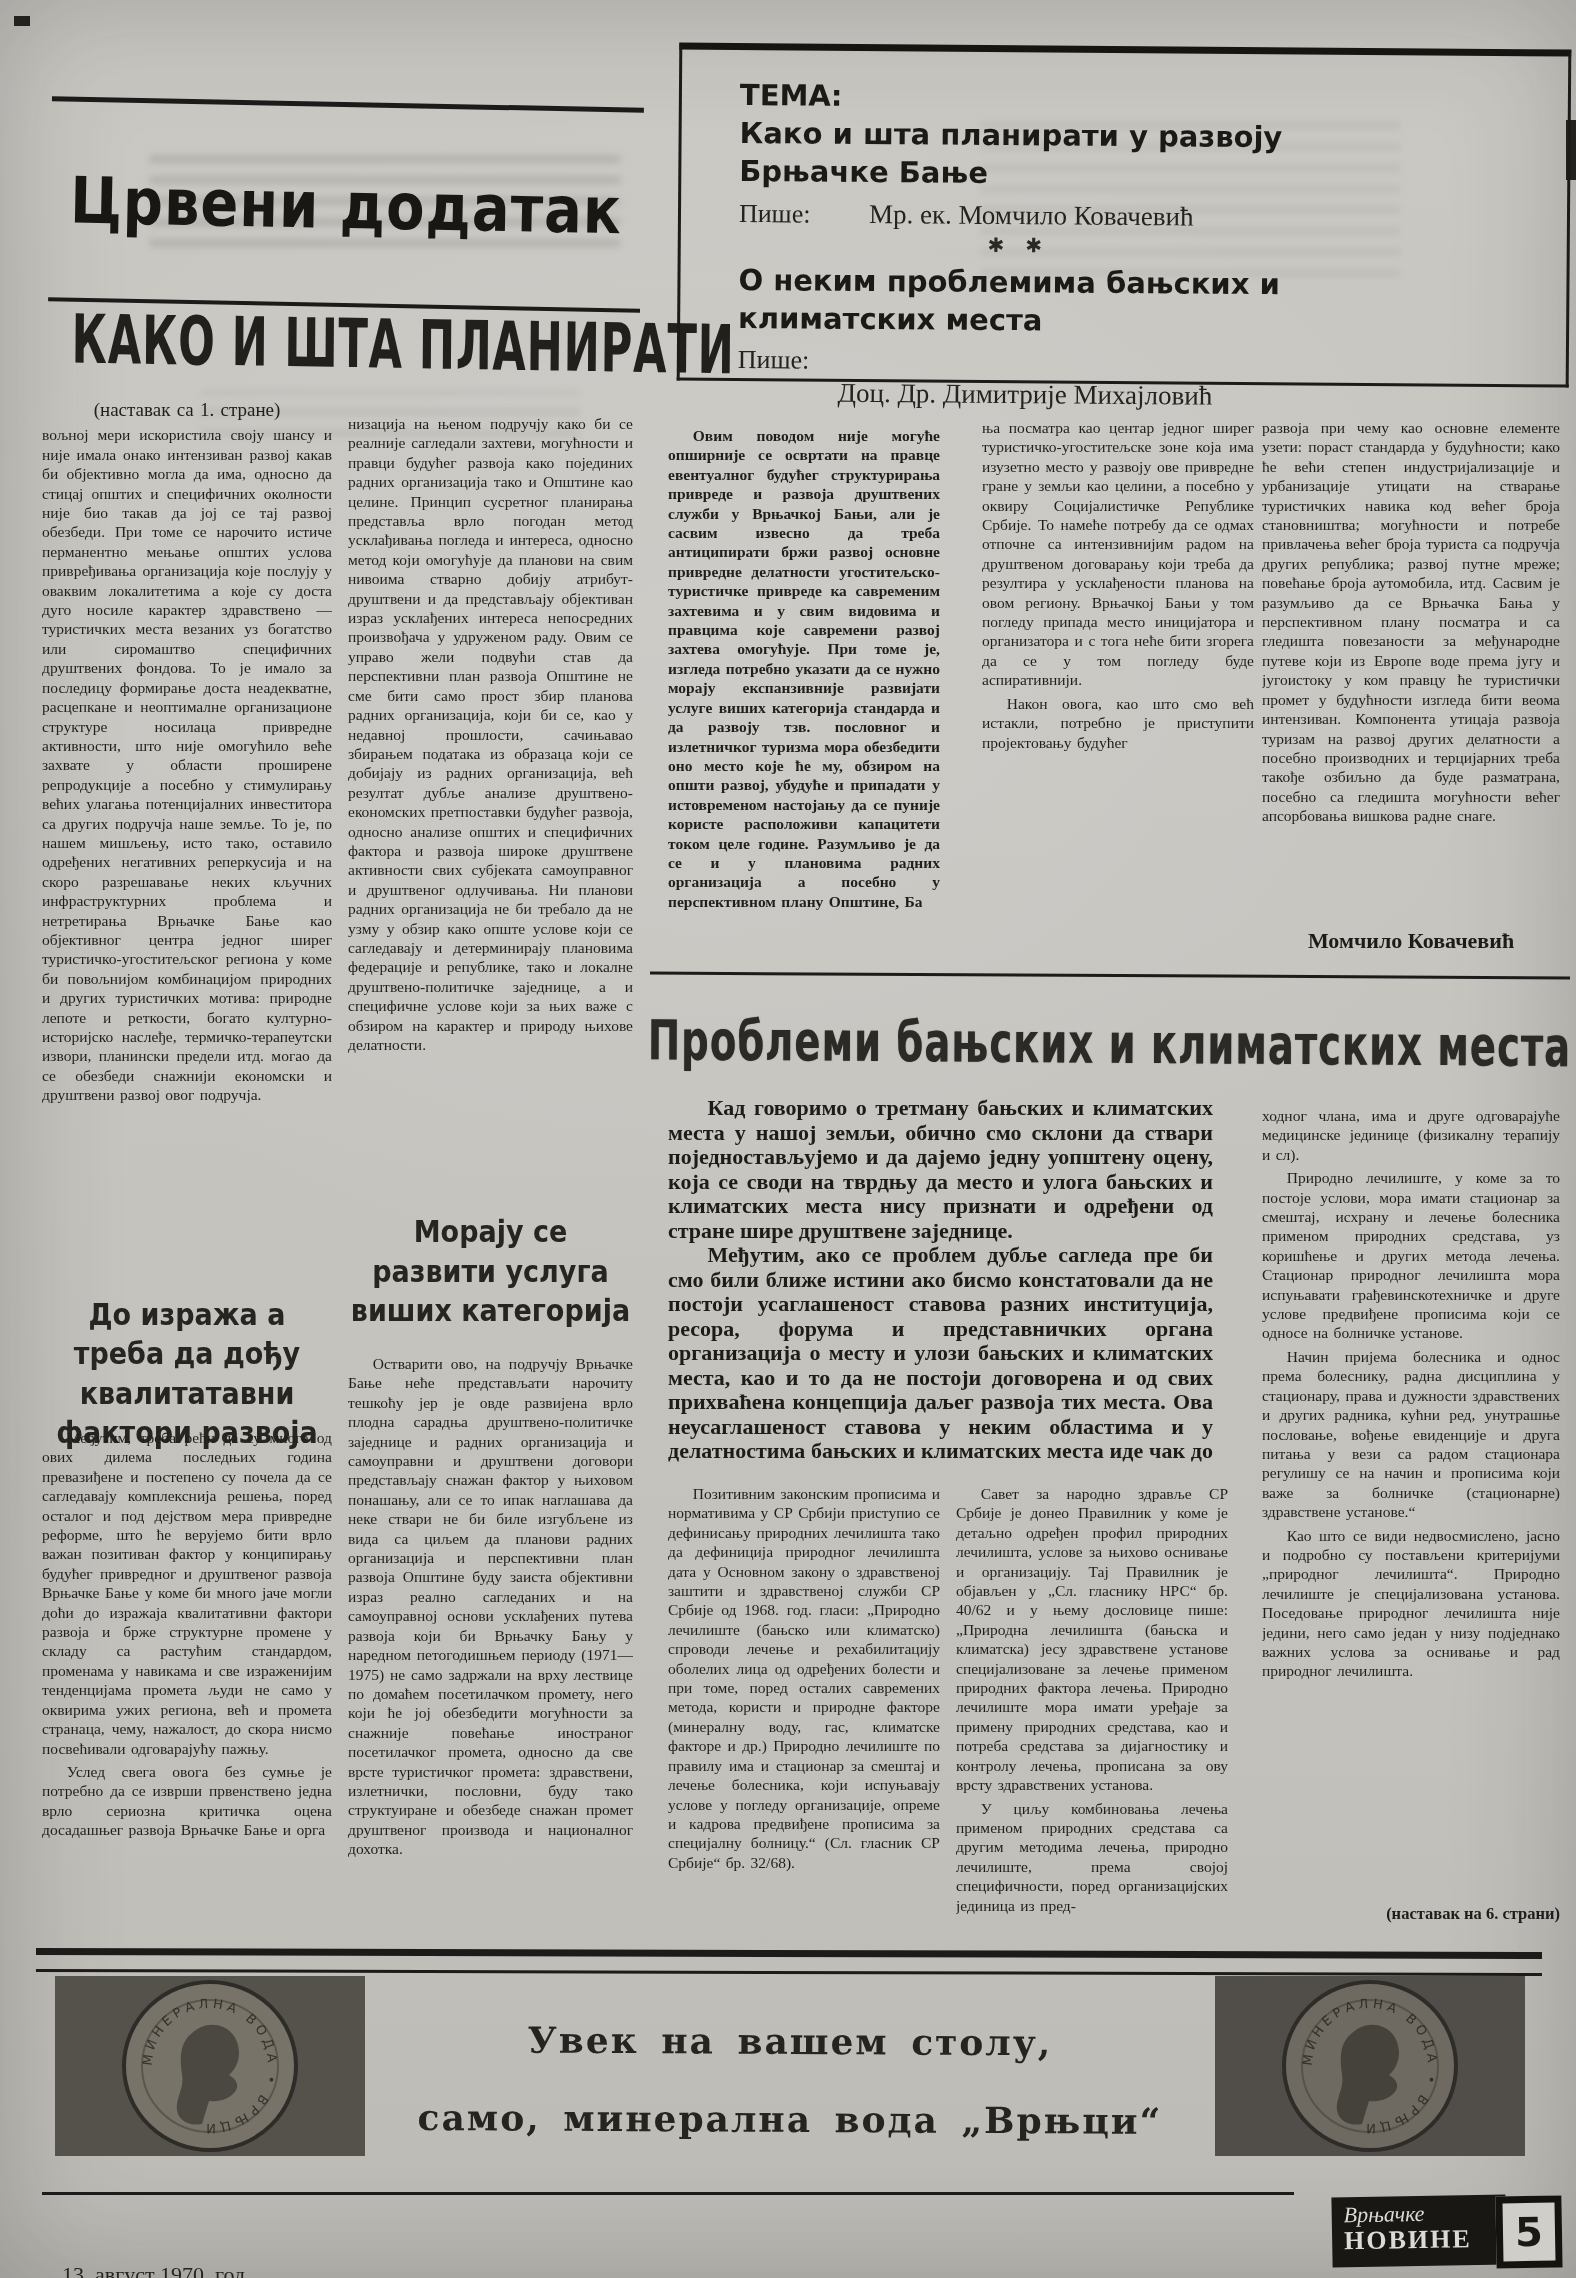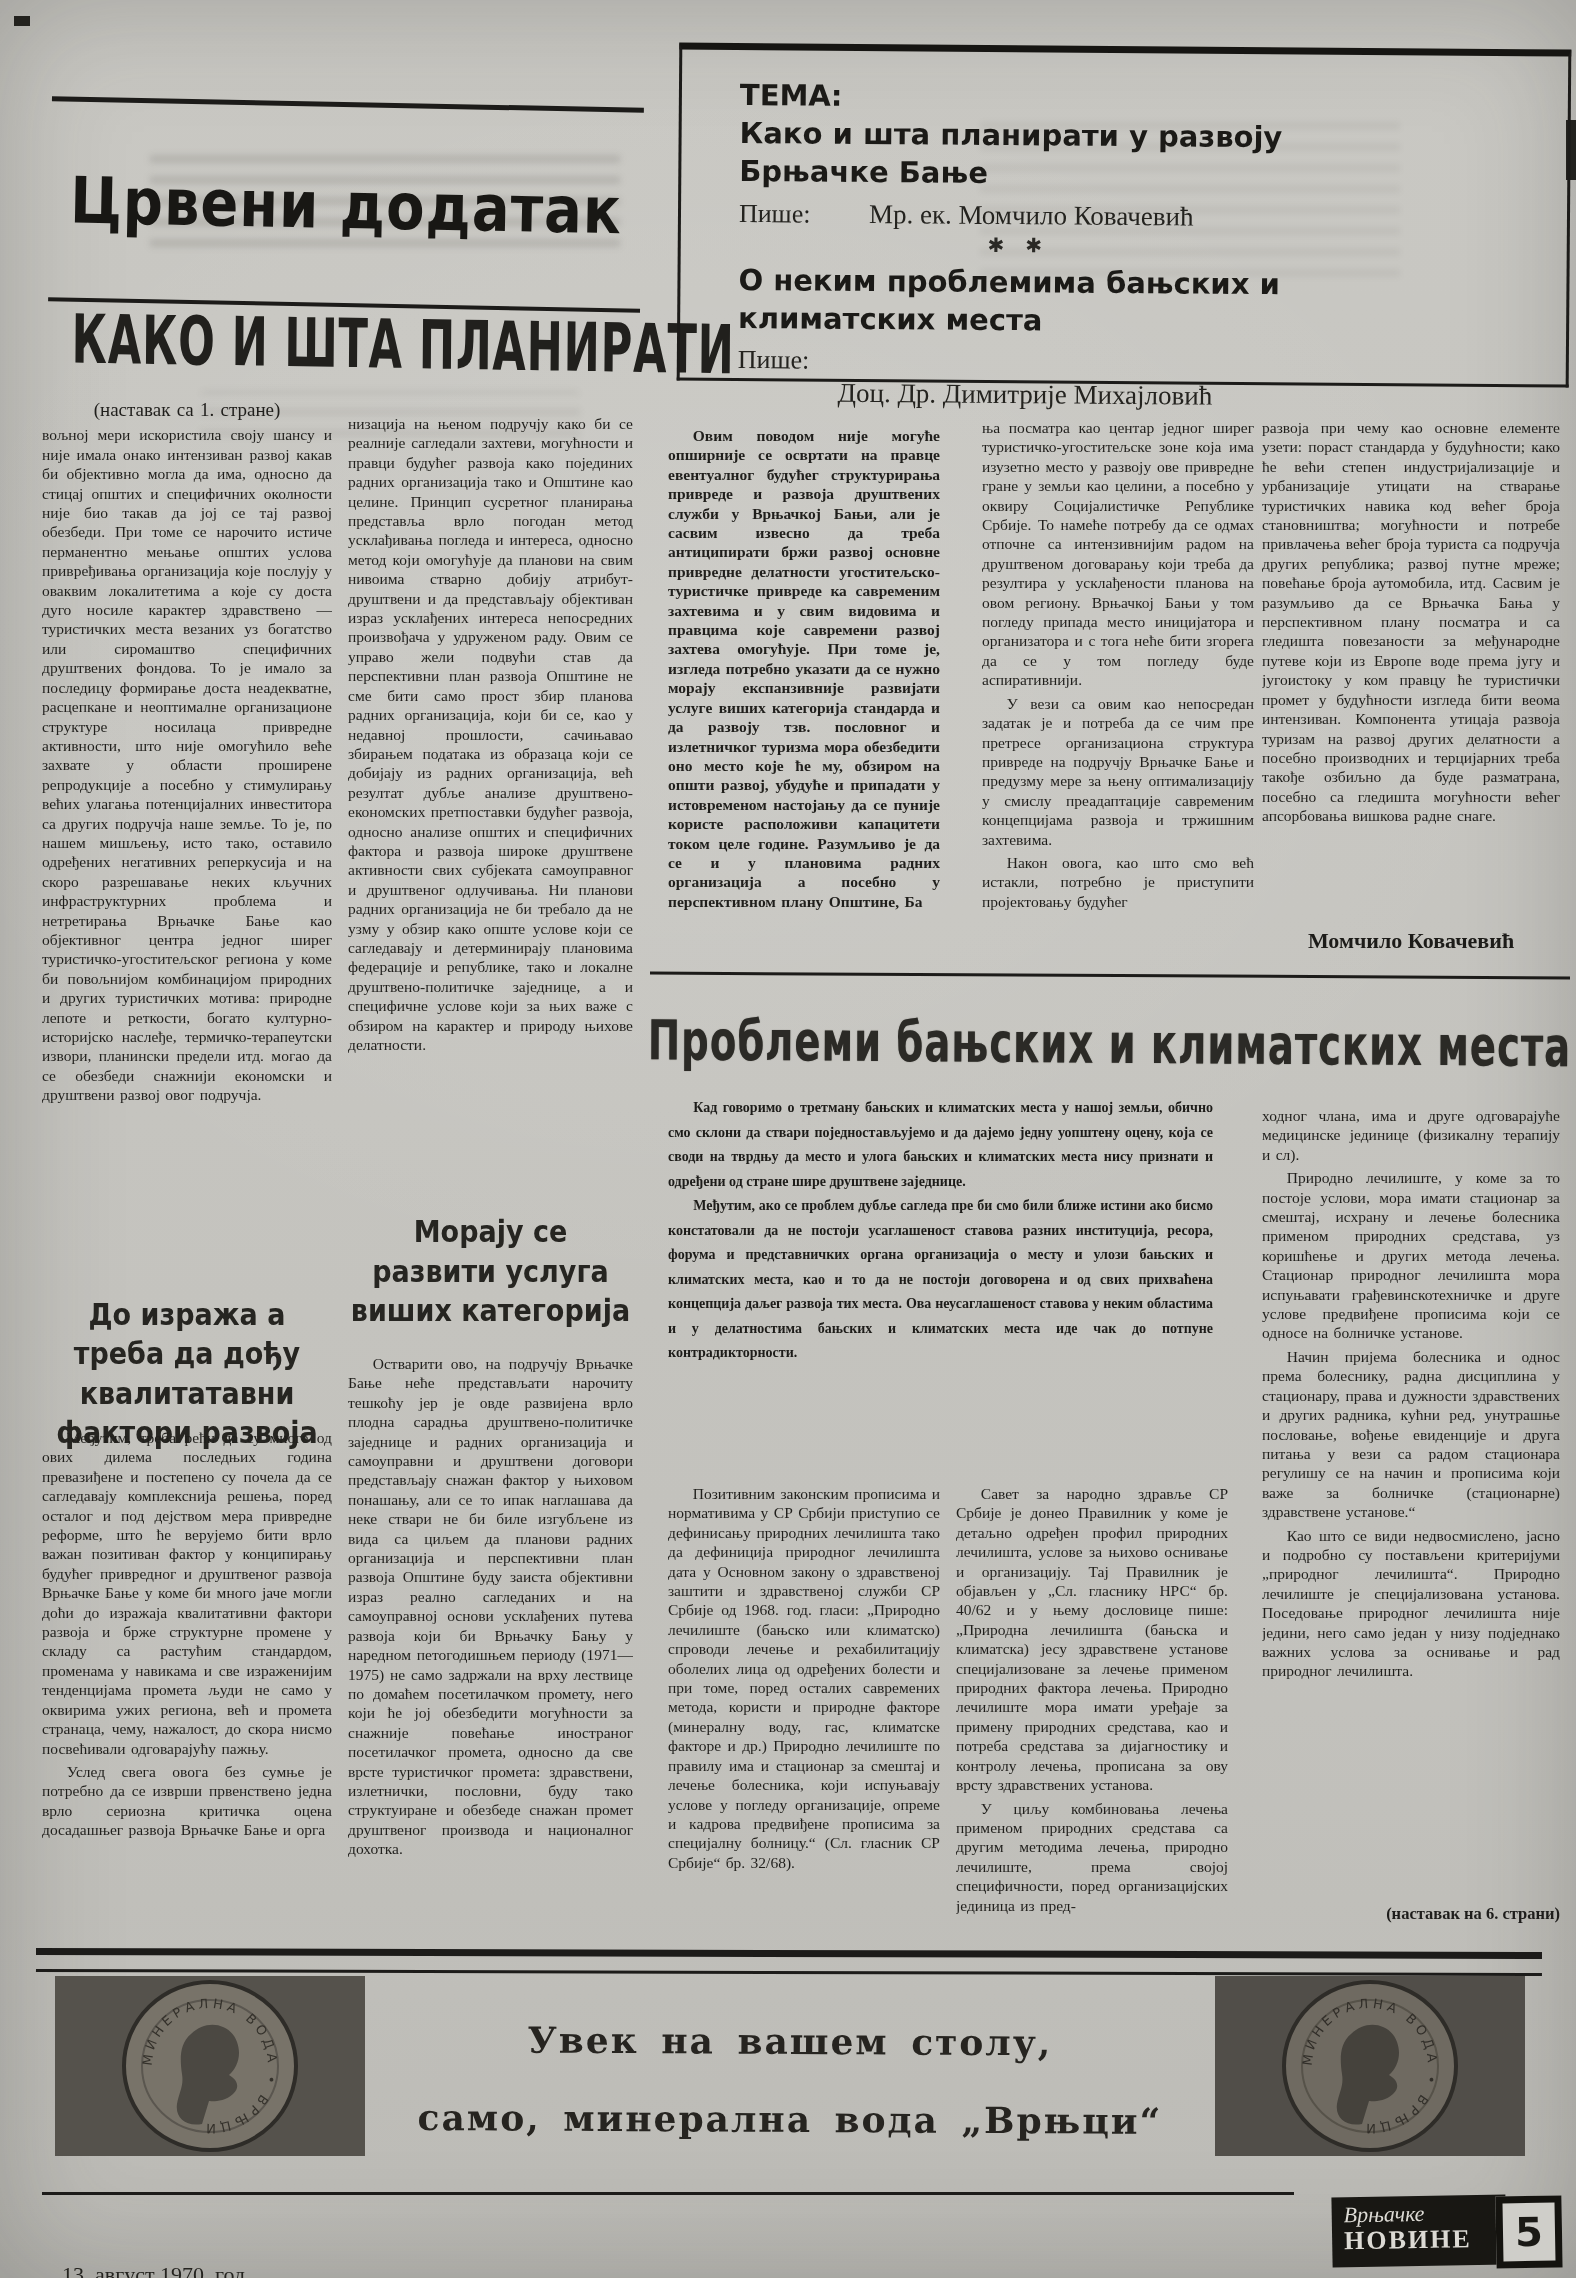--- a/index.html
+++ b/index.html
@@ -60,21 +60,21 @@
   .subhead{
     font-family:"DejaVu Sans",sans-serif;font-weight:800;text-align:center;
     font-size:27px;line-height:36px;color:#262521;transform:scaleY(1.1);
   }
   .headline2{
     font-family:"DejaVu Sans",sans-serif;font-weight:800;font-size:44px;color:#2b2a26;
     white-space:nowrap;transform:scaleX(.88) scaleY(1.25) rotate(.3deg);transform-origin:left top;
     letter-spacing:1px;text-shadow:0 0 1px rgba(60,58,52,.6);
   }
   .lead{
-    font-weight:700;font-size:14px;line-height:24.5px;text-align:justify;color:#1d1c19;
+    font-weight:700;font-size:22px;line-height:24.5px;text-align:justify;color:#1d1c19;
     overflow:hidden;
   }
   .lead p{margin:0;text-indent:1.8em;}
   .signature{
     font-weight:700;font-size:22px;text-align:center;color:#1d1c19;
   }
   .cont-next{font-weight:700;font-size:16.5px;text-align:right;}
   
   .ad-line1,.ad-line2{
     font-family:"DejaVu Serif",serif;font-weight:700;color:#262420;
@@ -149,21 +149,20 @@
   <div class="abs col" style="left:348px;top:1354px;width:285px;height:586px;">
     <p>Остварити ово, на подручју Врњачке Бање неће представљати нарочиту тешкоћу јер је овде развијена врло плодна сарадња друштвено-политичке заједнице и радних организација и самоуправни и друштвени договори представљају снажан фактор у њиховом понашању, али се то ипак наглашава да неке ствари не би биле изгубљене из вида са циљем да планови радних организација и перспективни план развоја Општине буду заиста објективни израз реално сагледаних и на самоуправној основи усклађених путева развоја који би Врњачку Бању у наредном петогодишњем периоду (1971—1975) не само задржали на врху лествице по домаћем посетилачком промету, него који ће јој обезбедити могућности за снажније повећање иностраног посетилачког промета, односно да све врсте туристичког промета: здравствени, излетнички, пословни, буду тако структуиране и обезбеде снажан промет друштвеног производа и националног дохотка.</p>
   </div>
 
   <div class="abs col" style="left:668px;top:426px;width:272px;height:528px;font-weight:bold;">
     <p>Овим поводом није могуће опширније се освртати на правце евентуалног будућег структурирања привреде и развоја друштвених служби у Врњачкој Бањи, али је сасвим извесно да треба антиципирати бржи развој основне привредне делатности угоститељско-туристичке привреде ка савременим захтевима и у свим видовима и правцима које савремени развој захтева омогућује. При томе је, изгледа потребно указати да се нужно морају експанзивније развијати услуге виших категорија стандарда и да развоју тзв. пословног и излетничког туризма мора обезбедити оно место које ће му, обзиром на општи развој, убудуће и припадати у истовременом настојању да се пуније користе расположиви капацитети током целе године. Разумљиво је да се и у плановима радних организација а посебно у перспективном плану Општине, Ба</p>
   </div>
 
   <div class="abs col" style="left:956px;top:418px;width:272px;height:536px;margin-left:26px;">
     <p class="noindent">ња посматра као центар једног ширег туристичко-угоститељске зоне која има изузетно место у развоју ове привредне гране у земљи као целини, а посебно у оквиру Социјалистичке Републике Србије. То намеће потребу да се одмах отпочне са интензивнијим радом на друштвеном договарању који треба да резултира у усклађености планова на овом региону. Врњачкој Бањи у том погледу припада место иницијатора и организатора и с тога неће бити згорега да се у том погледу буде аспиративнији.</p>
-    <p>У вези са овим као непосредан задатак је и потреба да се чим пре претресе организациона структура привреде на подручју Врњачке Бање и предузму мере за њену оптимализацију у смислу преадаптације савременим концепцијама развоја и тржишним захтевима.</p>
     <p>Након овога, као што смо већ истакли, потребно је приступити пројектовању будућег</p>
   </div>
 
   <div class="abs col" style="left:1262px;top:418px;width:298px;height:505px;">
     <p class="noindent">развоја при чему као основне елементе узети: пораст стандарда у будућности; како ће већи степен индустријализације и урбанизације утицати на стварање туристичких навика код већег броја становништва; могућности и потребе привлачења већег броја туриста са подручја других република; развој путне мреже; повећање броја аутомобила, итд. Сасвим је разумљиво да се Врњачка Бања у перспективном плану посматра и са гледишта повезаности за међународне путеве који из Европе воде према југу и југоистоку у ком правцу ће туристички промет у будућности изгледа бити веома интензиван. Компонента утицаја развоја туризам на развој других делатности а посебно производних и терцијарних треба такође озбиљно да буде разматрана, посебно са гледишта могућности већег апсорбовања вишкова радне снаге.</p>
   </div>
   <div class="abs signature" style="left:1262px;top:928px;width:298px;">Момчило Ковачевић</div>
 
   <div class="abs rule" style="left:650px;top:974px;width:920px;height:3px;transform:rotate(.3deg);"></div>
 

